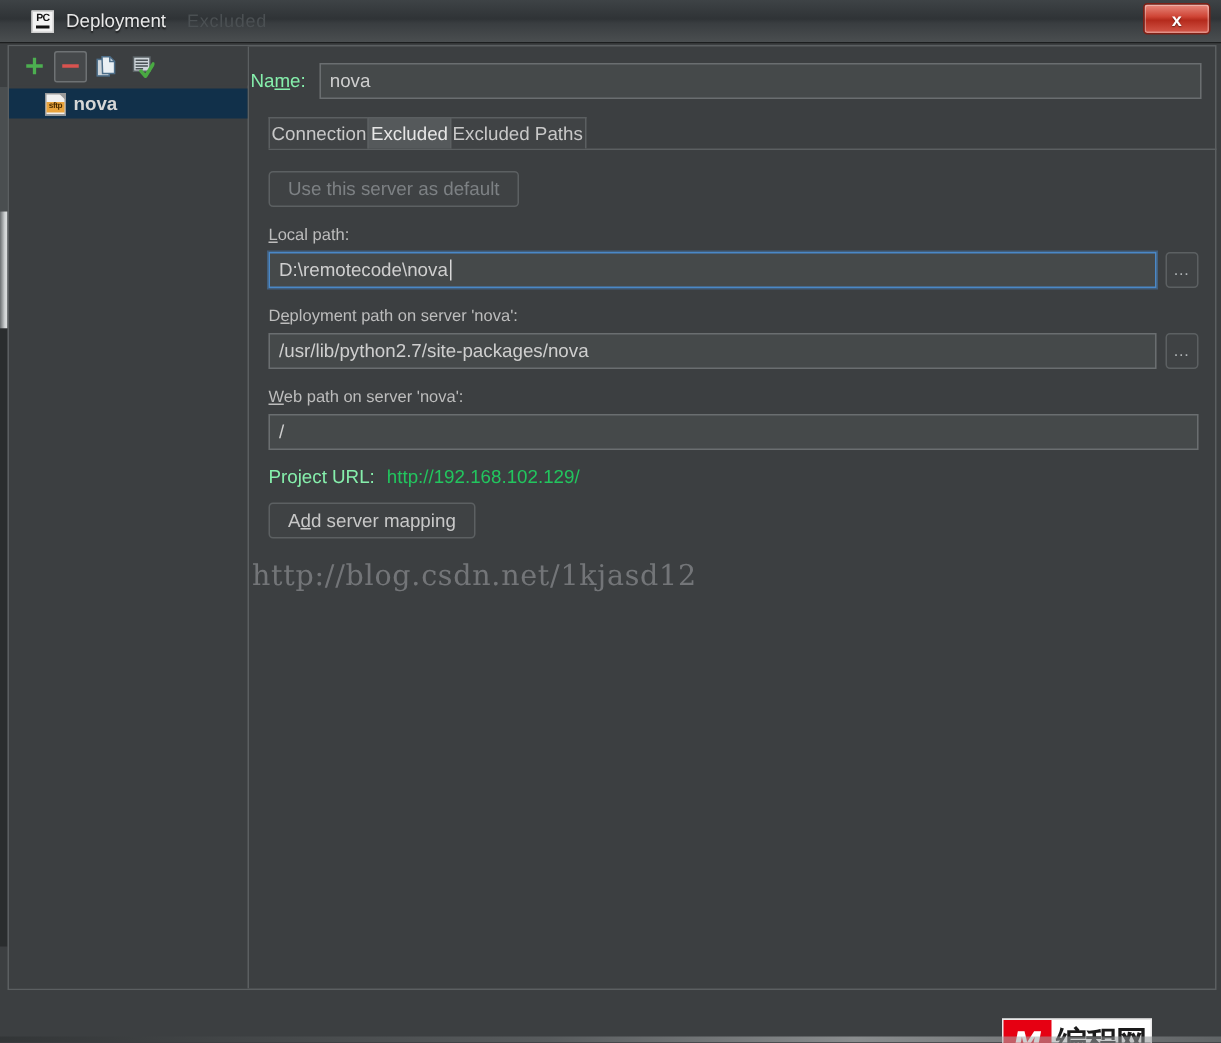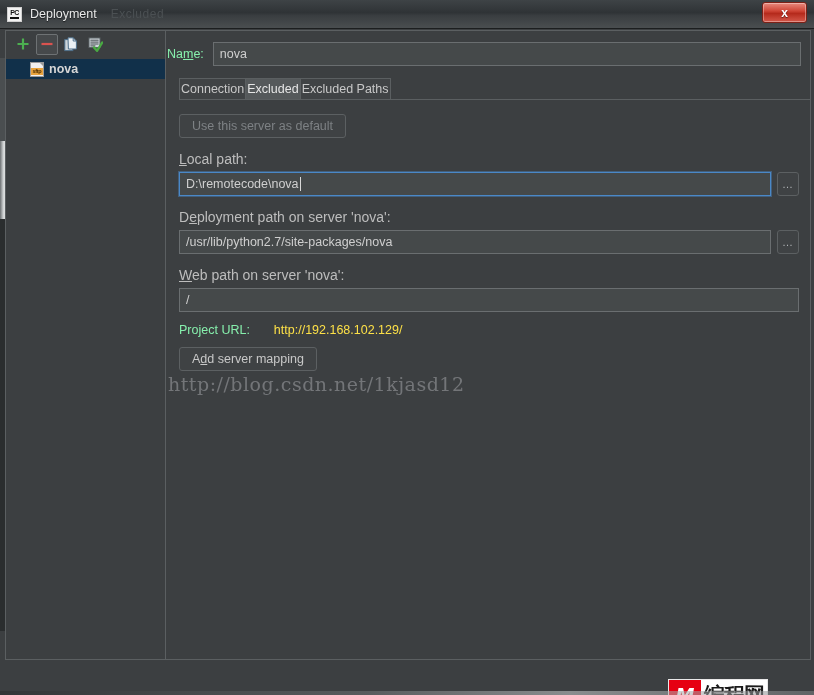--- a/index.html
+++ b/index.html
@@ -17,21 +17,21 @@
     background: #3c3f41;
   }
 
   
   #titlebar {
     position: absolute; left: 0; top: 0; width: 814px; height: 29px;
     background: linear-gradient(180deg,#3e4346 0%, #2f3336 45%, #393d40 55%, #4a4e50 100%);
     border-bottom: 1px solid #1c1e1f;
     display: flex; align-items: center;
   }
-  #titlebar .tb-left { display: flex; align-items: center; padding-left: 7px; }
+  #titlebar .tb-left { display: flex; align-items: center; padding-left: 21px; }
   .pc-icon {
     width: 15px; height: 15px; background: #f2f2f2; color: #111;
     font-size: 7px; font-weight: bold; font-family: "Liberation Sans", sans-serif;
     display: flex; align-items: flex-start; justify-content: center;
     line-height: 8px; padding-top: 1px; letter-spacing: -0.5px;
     border: 1px solid #d0d0d0; position: relative;
   }
   .pc-icon::after {
     content: ""; position: absolute; left: 2px; bottom: 2px;
     width: 9px; height: 2px; background: #111;
@@ -159,35 +159,35 @@
 
   #tab-content { padding: 0 12px 0 12px; position: relative; }
 
   .btn-flat {
     display: inline-flex; align-items: center; justify-content: center;
     height: 24px; padding: 0 12px; border: 1px solid #5c6062; border-radius: 3px;
     background: #3f4244; color: #7d8184; font-size: 12.5px; cursor: default;
   }
   .btn-flat.enabled { color: #c8c8c8; cursor: pointer; }
 
-  .caption { color: #bdbdbd; font-size: 14px; margin: 13px 0 5px 0; }
+  .caption { color: #bdbdbd; font-size: 11px; margin: 13px 0 5px 0; }
   .input-row { display: flex; align-items: center; gap: 6px; }
   .input-row .field { flex: 1; }
   .browse {
     width: 22px; height: 24px; flex: none;
     border: 1px solid #5c6062; border-radius: 3px; background: #3f4244;
     color: #b0b4b6; font-size: 11px; letter-spacing: 1px;
     display: flex; align-items: center; justify-content: center; cursor: pointer;
   }
   .caret {
     display: inline-block; width: 1px; height: 14px; background: #d8d8d8;
     margin-left: 1px;
   }
-  #proj-url-row { display: flex; align-items: center; gap: 24px; margin-top: 11px; }
-  #proj-url-link { color: #fde047; font-size: 12.5px; cursor: pointer; }
+  #proj-url-row { display: flex; align-items: center; gap: 8px; margin-top: 11px; }
+  #proj-url-link { color: #22c55e; font-size: 12.5px; cursor: pointer; }
   #add-mapping-wrap { margin-top: 10px; position: relative; }
 
   
   #watermark-text {
     position: absolute; left: 168px; top: 344px;
     font-family: "DejaVu Serif", serif; font-size: 19px;
     color: rgba(160,163,166,.55); letter-spacing: .5px;
     pointer-events: none; white-space: nowrap;
   }
 

